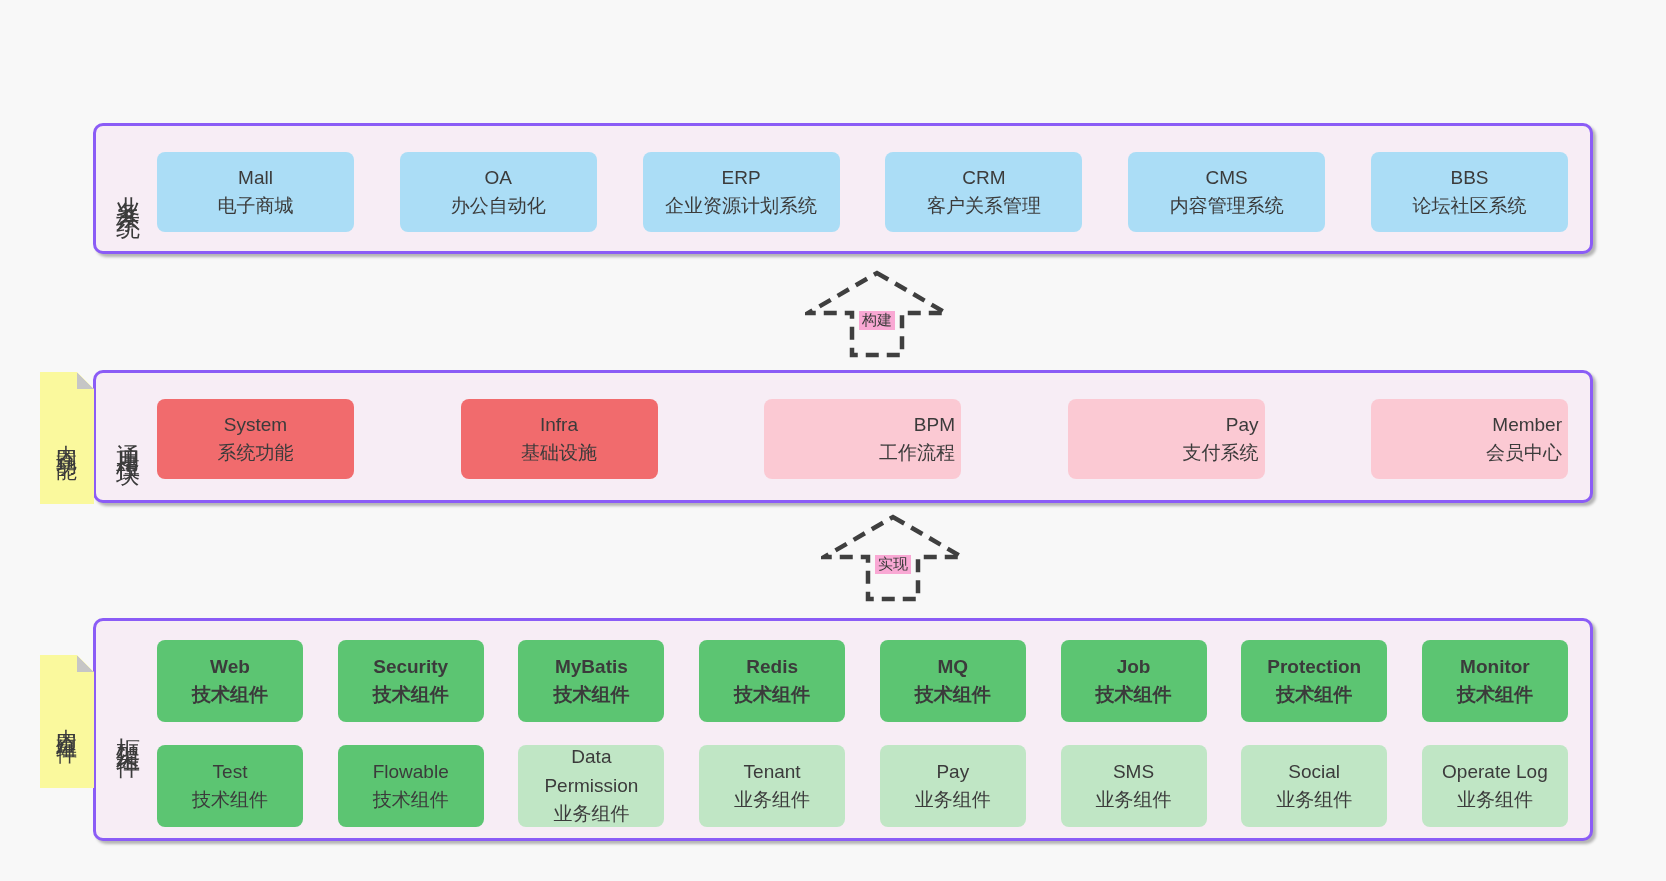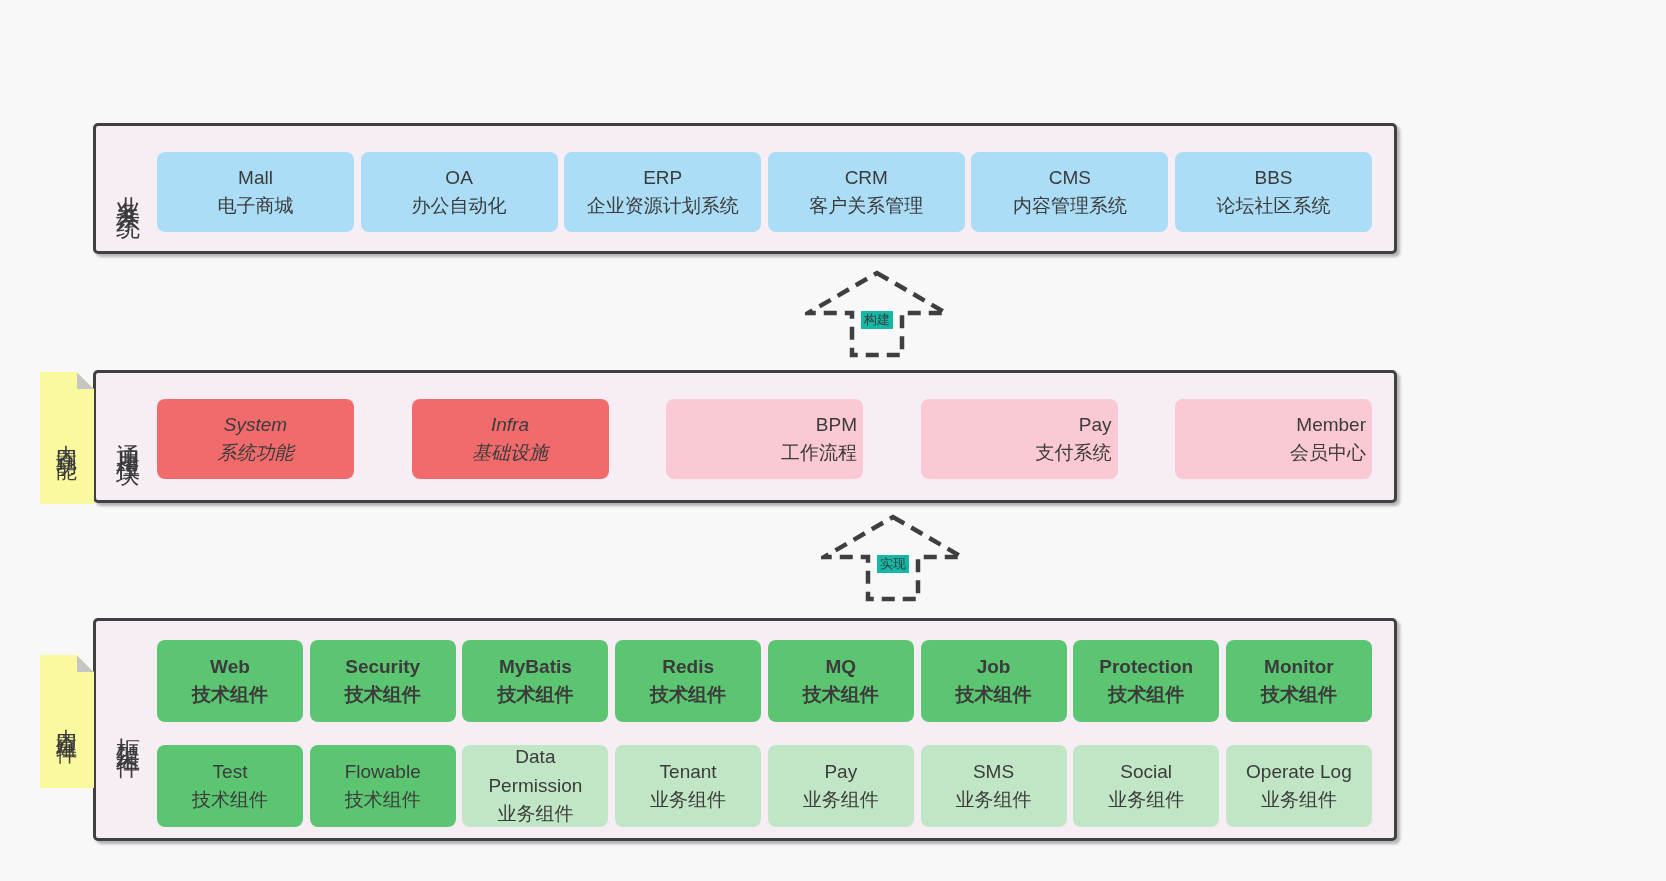--- a/index.html
+++ b/index.html
@@ -7,24 +7,24 @@
   body {
     background:#f8f8f8;
     font-family:"Liberation Sans", sans-serif;
     color:#3b3b3b;
     position:relative;
     overflow:hidden;
   }
   .container {
     position:absolute;
     left:93px;
-    width:1304px;
+    width:1500px;
     background:#f7edf5;
-    border:3px solid #404040;
-    border-radius:5px;
+    border:3px solid #8b5cf6;
+    border-radius:10px;
     box-shadow:3px 3px 3px rgba(0,0,0,0.28);
     z-index:1;
   }
   #business-layer  { top:123px; height:131px; }
   #module-layer    { top:370px; height:133px; }
   #component-layer { top:618px; height:223px; }
 
   .vlabel {
     position:absolute; left:12px; top:0; height:100%;
     display:flex; align-items:center; justify-content:center; width:40px;
@@ -46,21 +46,21 @@
   .box {
     border-radius:8px;
     display:flex; flex-direction:column; align-items:center; justify-content:center;
     text-align:center; font-size:19px; line-height:1.5; padding:4px 6px;
     color:#3b3b3b;
   }
   .box-lg { width:197px; height:80px; }
   .box-sm { width:146px; height:82px; }
 
   .blue       { background:#abddf6; }
-  .red        { background:#f16b6d;font-style:italic; }
+  .red        { background:#f16b6d; }
   .pink       { background:#fbc9d3;align-items:flex-end; }
   .green      { background:#5cc572; }
   .lightgreen { background:#c0e6c5; }
 
   .sticky {
     position:absolute; left:40px; width:54px;
     background:#faf99d;
     clip-path:polygon(0 0, calc(100% - 17px) 0, 100% 17px, 100% 100%, 0 100%);
     filter:drop-shadow(2px 2px 2px rgba(0,0,0,0.3));
     display:flex; align-items:center; justify-content:center;
@@ -76,21 +76,21 @@
   }
   #module-sticky    { top:372px; height:132px; }
   #component-sticky { top:655px; height:133px; }
 
   .arrow { position:absolute; width:144px; height:88px; z-index:0; }
   #build-arrow     { left:805px; top:270px; }
   #implement-arrow { left:821px; top:514px; }
   .arrow svg { position:absolute; inset:0; }
   .arrow-label {
     position:absolute; left:50%; top:41px; transform:translateX(-50%);
-    background:#14b8a6; padding:0 3px; font-size:13px; color:#3b3b3b;
+    background:#f9a8d4; padding:0 3px; font-size:15px; color:#3b3b3b;
     white-space:nowrap;
   }
 </style>
 </head>
 <body>
 
 <section class="container" id="business-layer">
   <div class="vlabel">
     <span>业务系统</span>
   </div>

